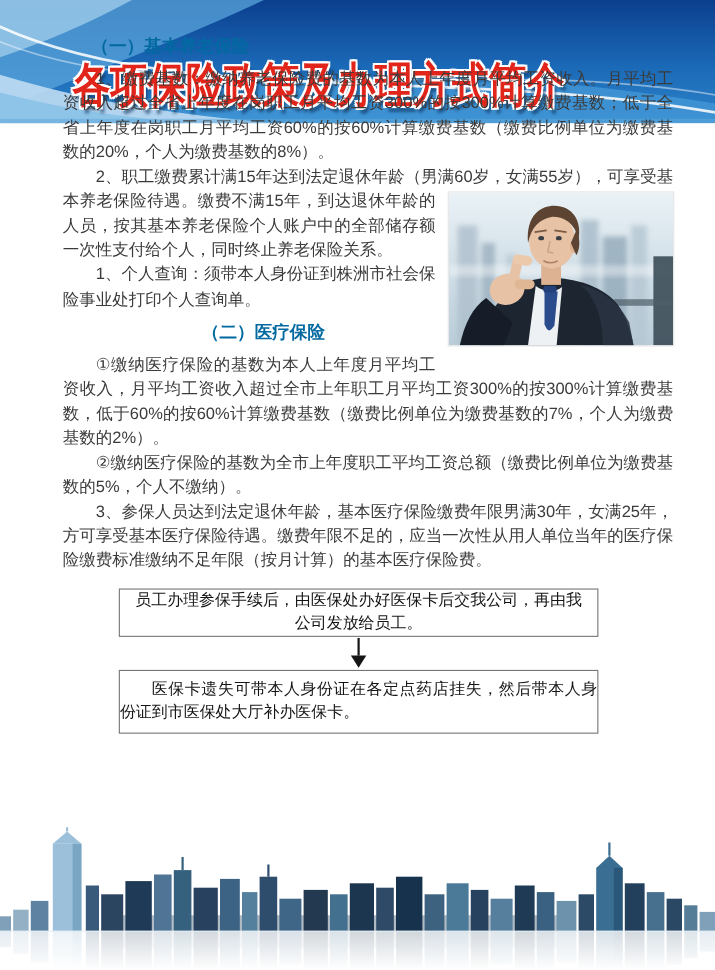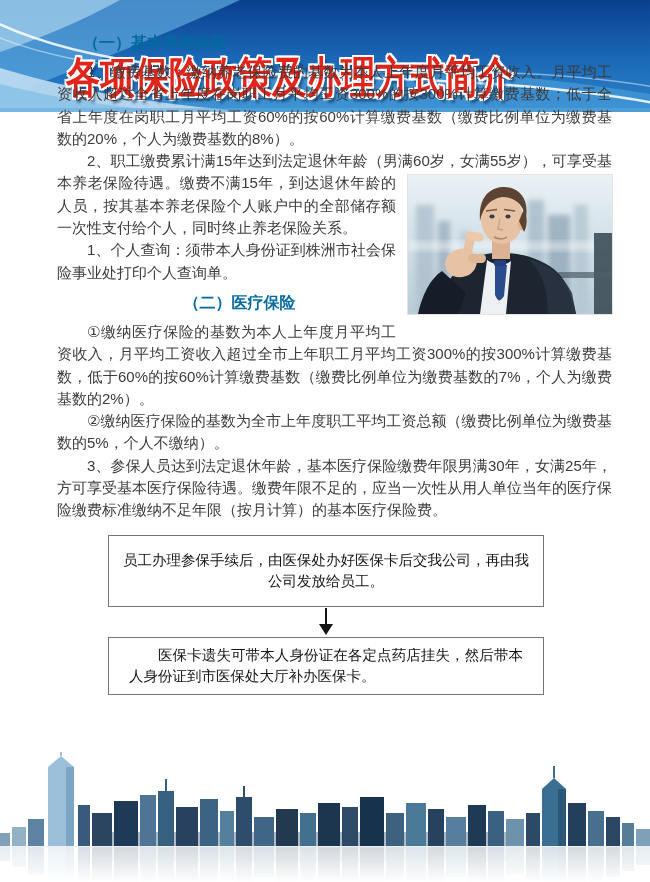--- a/index.html
+++ b/index.html
@@ -36,24 +36,24 @@
   .photo-float{
     display:block;float:right;width:204px;height:139px;
     margin:3px 0 9px 12px;outline:1px solid #e3e3e3;
   }
   .photo-float svg{display:block;}
   
   .flow{clear:both;margin:13px 68px 0 51px;
     font-family:"Liberation Serif","DejaVu Serif",serif;color:#141414;}
   .flow-box{
     border:1px solid #757575;background:#fff;
-    font-size:14.5px;line-height:21px;padding:14px 8px;
+    font-size:14.5px;line-height:21px;padding:0 8px;
   }
   .flow-box.first{text-align:center;}
-  .flow-box.second{text-indent:2em;text-align:justify;padding:7px 20px;}
+  .flow-box.second{text-indent:2em;text-align:justify;padding:7px 0;}
   .flow-arrow{display:flex;flex-direction:column;align-items:center;height:29px;padding-top:1px;}
   .arrow-line{width:2px;height:16px;background:#151515;}
   .arrow-head{width:0;height:0;border-left:7px solid transparent;
     border-right:7px solid transparent;border-top:11px solid #151515;}
   
   .skyline{position:absolute;left:0;bottom:0;width:650px;height:130px;z-index:1;}
   .skyline svg{display:block;}
 </style>
 </head>
 <body>

